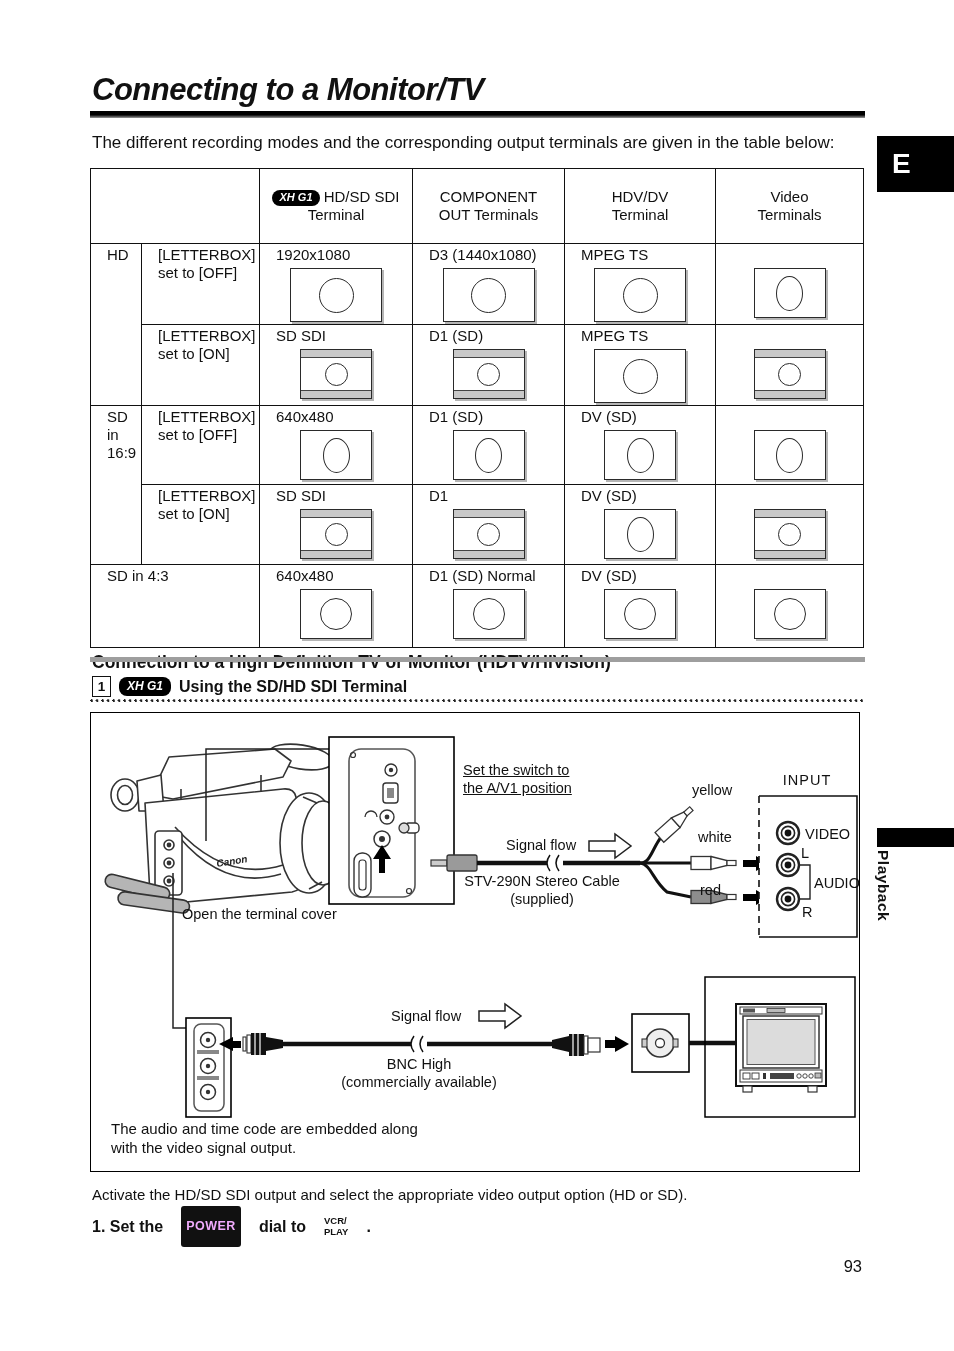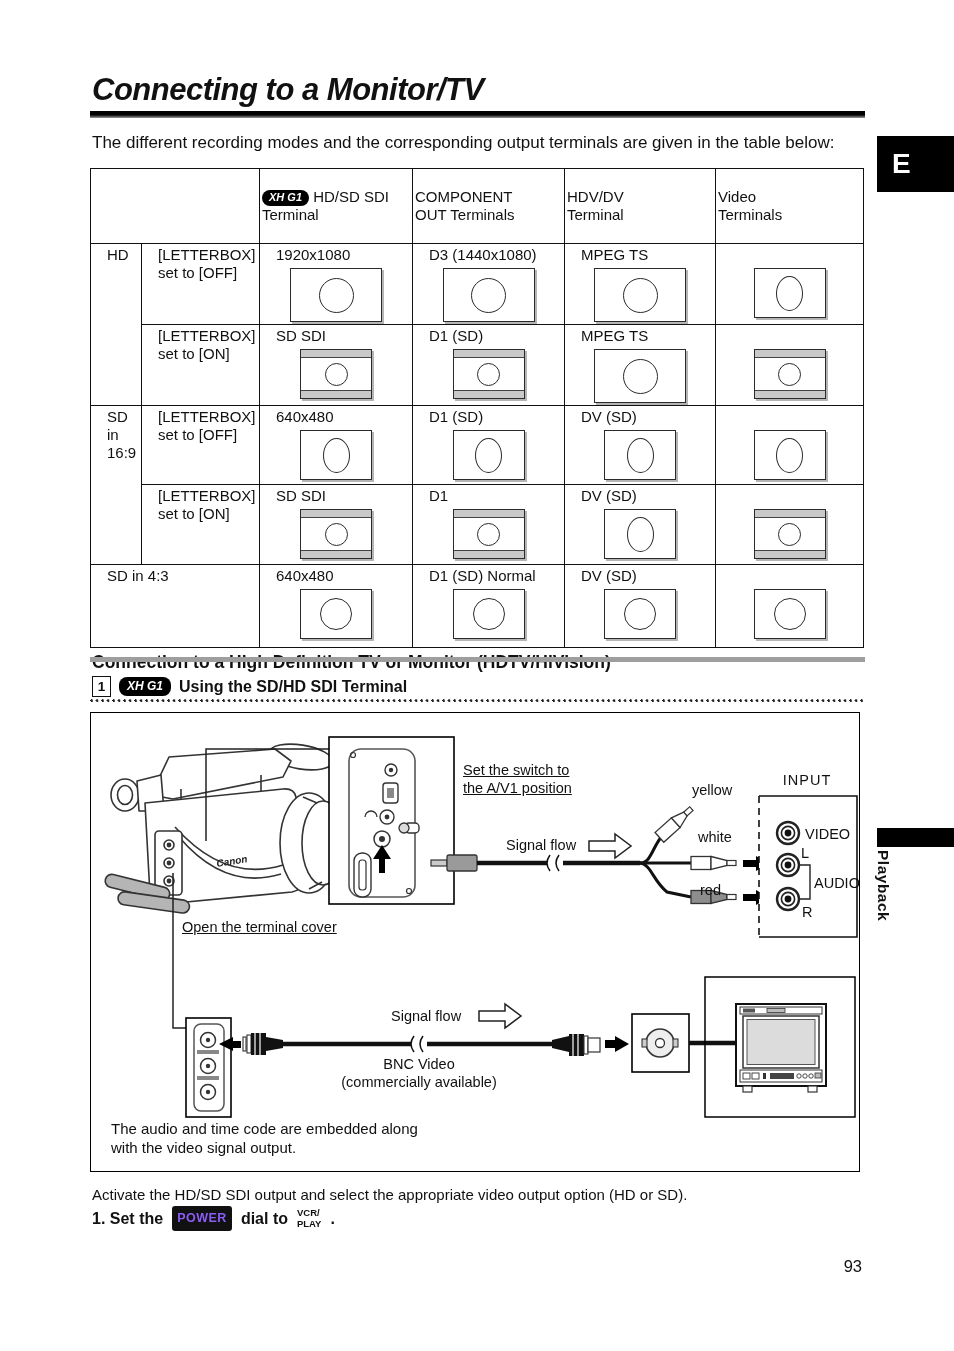--- a/index.html
+++ b/index.html
@@ -13,21 +13,21 @@
   #intro{left:92px;top:133px;font-size:17px;}
   #e-badge{left:877px;top:136px;width:77px;height:56px;background:#000;color:#fff;
            font-size:28px;font-weight:700;line-height:56px;padding-left:15px;box-sizing:border-box;}
   
   #side-bar{left:877px;top:828px;width:77px;height:19px;background:#000;}
   #side-tab{left:874px;top:850px;writing-mode:vertical-rl;font-size:15.5px;font-weight:700;letter-spacing:0.5px;}
   
   #term-table{position:absolute;left:90px;top:168px;width:773px;border-collapse:collapse;table-layout:fixed;}
   #term-table td,#term-table th{border:1.5px solid #111;font-size:15px;font-weight:400;
         vertical-align:top;text-align:left;padding:2px 16px;line-height:1.2;}
-  #term-table th{text-align:left;vertical-align:middle;padding:19px 2px;}
+  #term-table th{text-align:center;vertical-align:middle;padding:19px 2px;}
   .pic{position:relative;margin:4px auto 0;background:#fff;border:1.6px solid #2a2a2a;
        box-shadow:2px 2px 0 #b5b5b5;}
   .wide{width:90px;height:52px;}
   .std{width:70px;height:48px;}
   .circ{position:absolute;inset:0;margin:auto;border:1.6px solid #2a2a2a;border-radius:50%;background:#fff;}
   .c33{width:33px;height:33px;} .c30{width:30px;height:30px;} .c21{width:21px;height:21px;}
   .ell{width:25px;height:33px;}
   .bar{position:absolute;left:0;right:0;height:7px;background:#c9c9c9;}
   .bar.t{top:0;border-bottom:1.2px solid #444;}
   .bar.b{bottom:0;border-top:1.2px solid #444;}
@@ -45,23 +45,23 @@
             background-size:5.5px 4px;background-repeat:repeat-x;}
   
   #diagram{left:90px;top:712px;width:770px;height:460px;border:1.6px solid #000;box-sizing:border-box;}
   #diagram .lbl{position:absolute;font-size:14.5px;line-height:1.25;white-space:nowrap;}
   #diagram .ctr{text-align:center;}
   #diag-svg{position:absolute;left:0;top:0;}
   #input-title{left:666px;top:58px;width:100px;text-align:center;font-size:15.5px;letter-spacing:1px;}
   .jack-lbl{font-size:13.5px;}
   
   #activate{left:92px;top:1186px;font-size:15px;}
-  #step1{left:92px;top:1206px;font-size:16px;font-weight:700;display:flex;align-items:center;gap:9px;}
-  #power-badge{display:inline-block;background:#111;color:#8b5cf6;font-size:12.5px;font-weight:700;
-               border-radius:3px;padding:4px 5px;height:17px;line-height:17px;letter-spacing:0.5px;}
+  #step1{left:92px;top:1206px;font-size:16px;font-weight:700;display:flex;align-items:center;gap:18px;}
+  #power-badge{display:inline-block;background:#111;color:#f0abfc;font-size:12.5px;font-weight:700;
+               border-radius:3px;padding:12px 5px;height:17px;line-height:17px;letter-spacing:0.5px;}
   #dial-pos{display:inline-block;font-size:9.5px;font-weight:700;line-height:1.1;text-align:left;}
   #page-num{left:810px;top:1257px;width:52px;text-align:right;font-size:16.5px;}
 </style>
 </head>
 <body>
 
 <div id="page">
 
   <div class="abs" id="title">Connecting to a Monitor/TV</div>
   <div class="abs" id="title-rule"></div>
@@ -410,32 +410,36 @@
       </g>
 
       <polygon points="388,298 414,298 414,291 430,303 414,315 414,308 388,308" fill="#fff" stroke="#222" stroke-width="1.5"></polygon>
     </svg>
 
     <div class="lbl" style="left:372px;top:48px;text-decoration:underline;">
       <span>Set the switch to</span><br>
       <span>the A/V1 position</span>
     </div>
     <div class="lbl" style="left:415px;top:123px;">Signal flow</div>
+    <div class="lbl ctr" style="left:350px;top:159px;width:202px;">
+      <span>STV-290N Stereo Cable</span><br>
+      <span>(supplied)</span>
+    </div>
     <div class="lbl" style="left:601px;top:68px;">yellow</div>
     <div class="lbl" style="left:607px;top:115px;">white</div>
     <div class="lbl" style="left:609px;top:168px;">red</div>
     <div class="lbl" id="input-title">INPUT</div>
     <div class="lbl jack-lbl" style="left:714px;top:112px;">VIDEO</div>
     <div class="lbl jack-lbl" style="left:710px;top:131px;">L</div>
     <div class="lbl jack-lbl" style="left:711px;top:190px;">R</div>
     <div class="lbl jack-lbl" style="left:723px;top:161px;">AUDIO</div>
-    <div class="lbl" style="left:91px;top:205px;text-decoration:underline;">Open the terminal cover</div>
+    <div class="lbl" style="left:91px;top:192px;">Open the terminal cover</div>
     <div class="lbl" style="left:300px;top:294px;">Signal flow</div>
     <div class="lbl ctr" style="left:227px;top:342px;width:202px;">
-      <span>BNC Video</span><br>
+      <span>BNC High</span><br>
       <span>(commercially available)</span>
     </div>
     <div class="lbl" style="left:20px;top:407px;font-size:15px;">
       <span>The audio and time code are embedded along</span><br>
       <span>with the video signal output.</span>
     </div>
   </div>
 
   <div class="abs" id="activate">Activate the HD/SD SDI output and select the appropriate video output option (HD or SD).</div>
   <div class="abs" id="step1">

